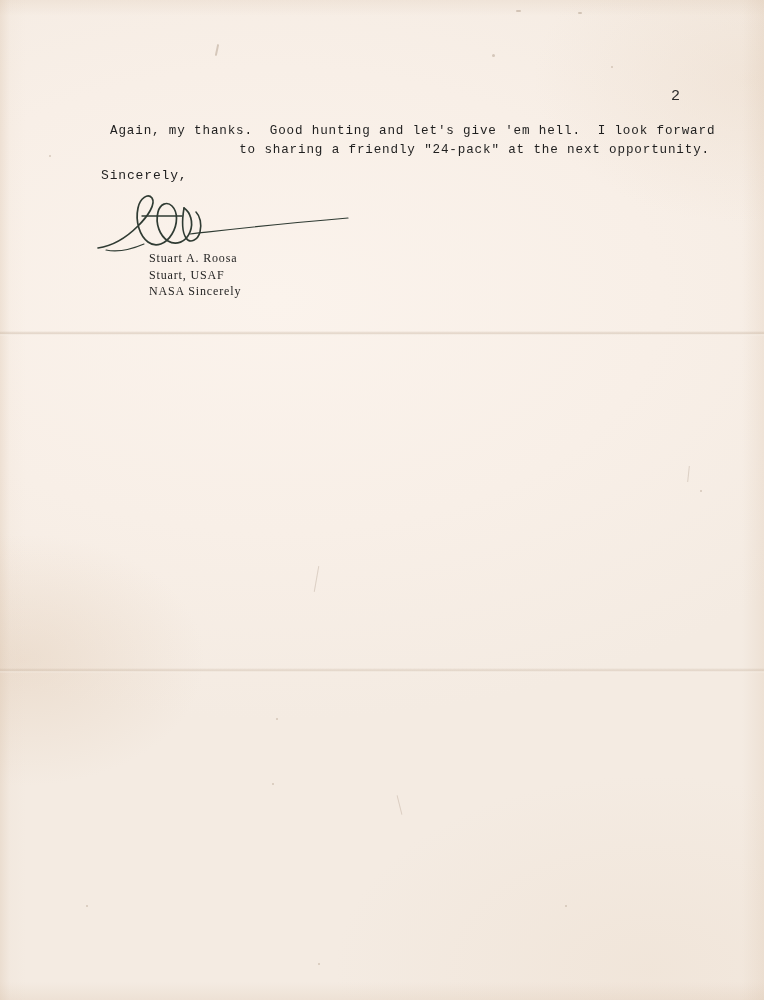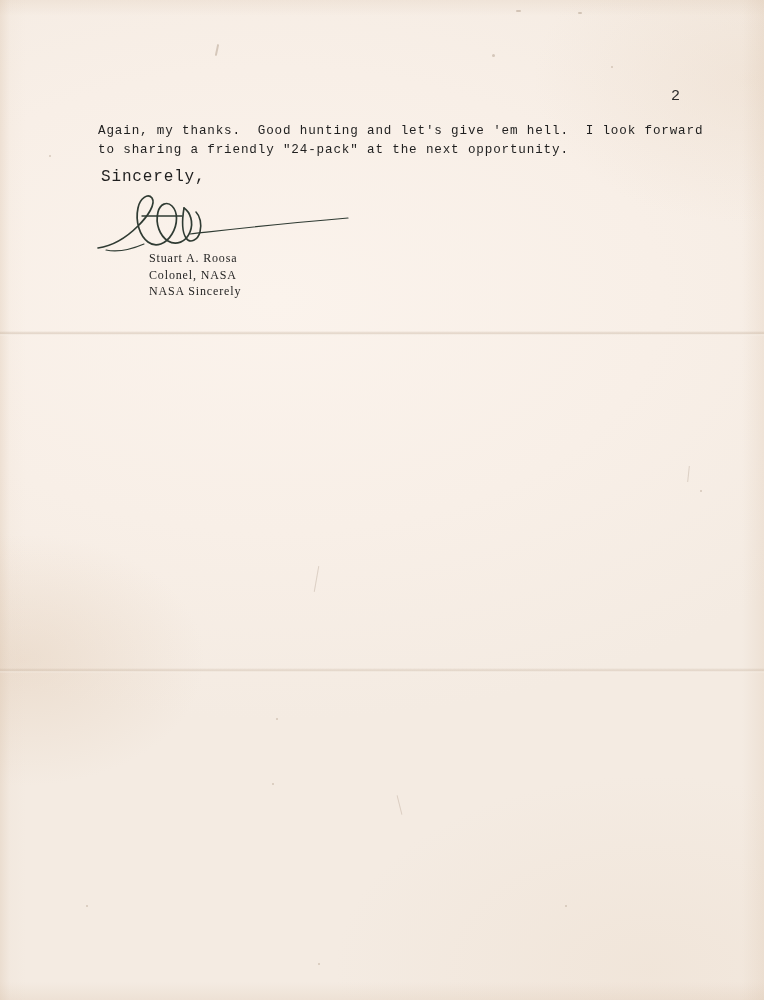--- a/index.html
+++ b/index.html
@@ -82,39 +82,40 @@
     top: 88px;
     right: 84px;
     font-family: "Liberation Mono", monospace;
     font-size: 15px;
     color: #2b2b2b;
     letter-spacing: 0px;
   }
 
   .body-block {
     position: absolute;
-    left: 98px;
+    left: 110px;
     top: 122px;
     width: 600px;
+    text-align: right;
   }
   .body-line {
     font-family: "Liberation Mono", monospace;
     font-size: 12.6px;
     line-height: 19px;
     letter-spacing: 0.85px;
     color: #1f1f1f;
     white-space: pre;
   }
 
   .closing {
     position: absolute;
     left: 101px;
     top: 168px;
     font-family: "Liberation Mono", monospace;
-    font-size: 16px;
+    font-size: 13px;
     letter-spacing: 0.85px;
     color: #1f1f1f;
     white-space: pre;
   }
 
   .signature {
     position: absolute;
     left: 86px;
     top: 186px;
     width: 290px;
@@ -178,17 +179,17 @@
       <path d="M12 62 C 26 60, 40 52, 52 40 C 62 30, 70 18, 66 12 C 62 7, 54 12, 52 22 C 49 36, 54 50, 62 56 C 70 62, 80 58, 86 48 C 92 38, 92 26, 86 20 C 81 15, 74 18, 72 26 C 69 38, 74 50, 82 55 C 90 60, 100 56, 104 46 C 108 36, 104 26, 98 22" stroke-width="1.7"></path>
       <path d="M56 30 C 70 30, 84 30, 96 30" stroke-width="1.3"></path>
       <path d="M98 22 C 96 34, 96 46, 100 52 C 104 58, 112 54, 114 46 C 116 38, 114 30, 110 26" stroke-width="1.6"></path>
       <path d="M104 48 C 140 44, 190 38, 262 32" stroke-width="1.2"></path>
       <path d="M20 64 C 30 66, 44 64, 58 58" stroke-width="1.1"></path>
     </g>
   </svg>
 
   <div class="sig-block">
     <div class="sig-line">Stuart A. Roosa</div>
-    <div class="sig-line">Colonel, NASA</div>
+    <div class="sig-line">Stuart, USAF</div>
     <div class="sig-line">NASA Sincerely</div>
   </div>
 
 </div>
 
 </body></html>

